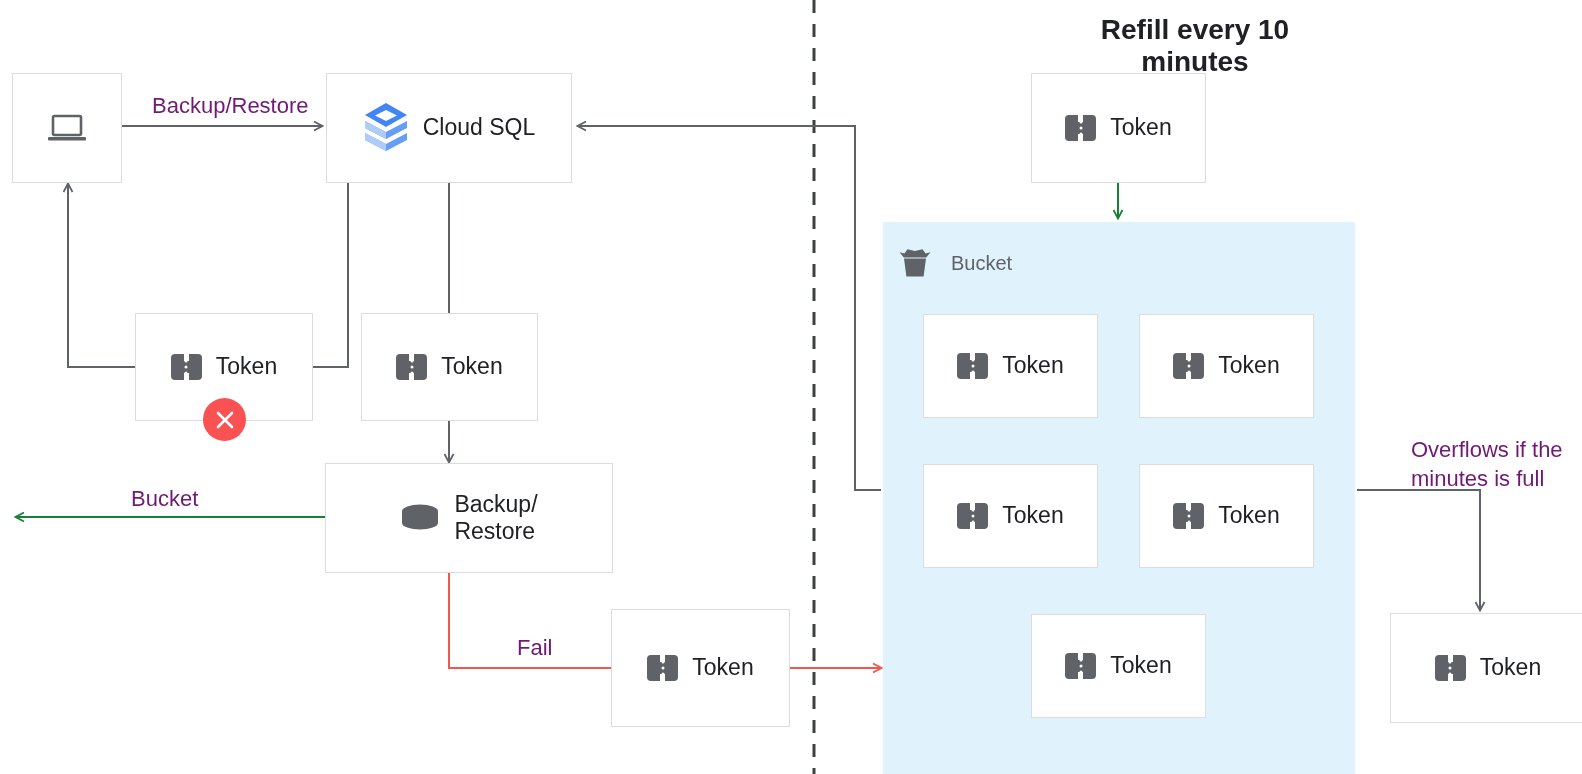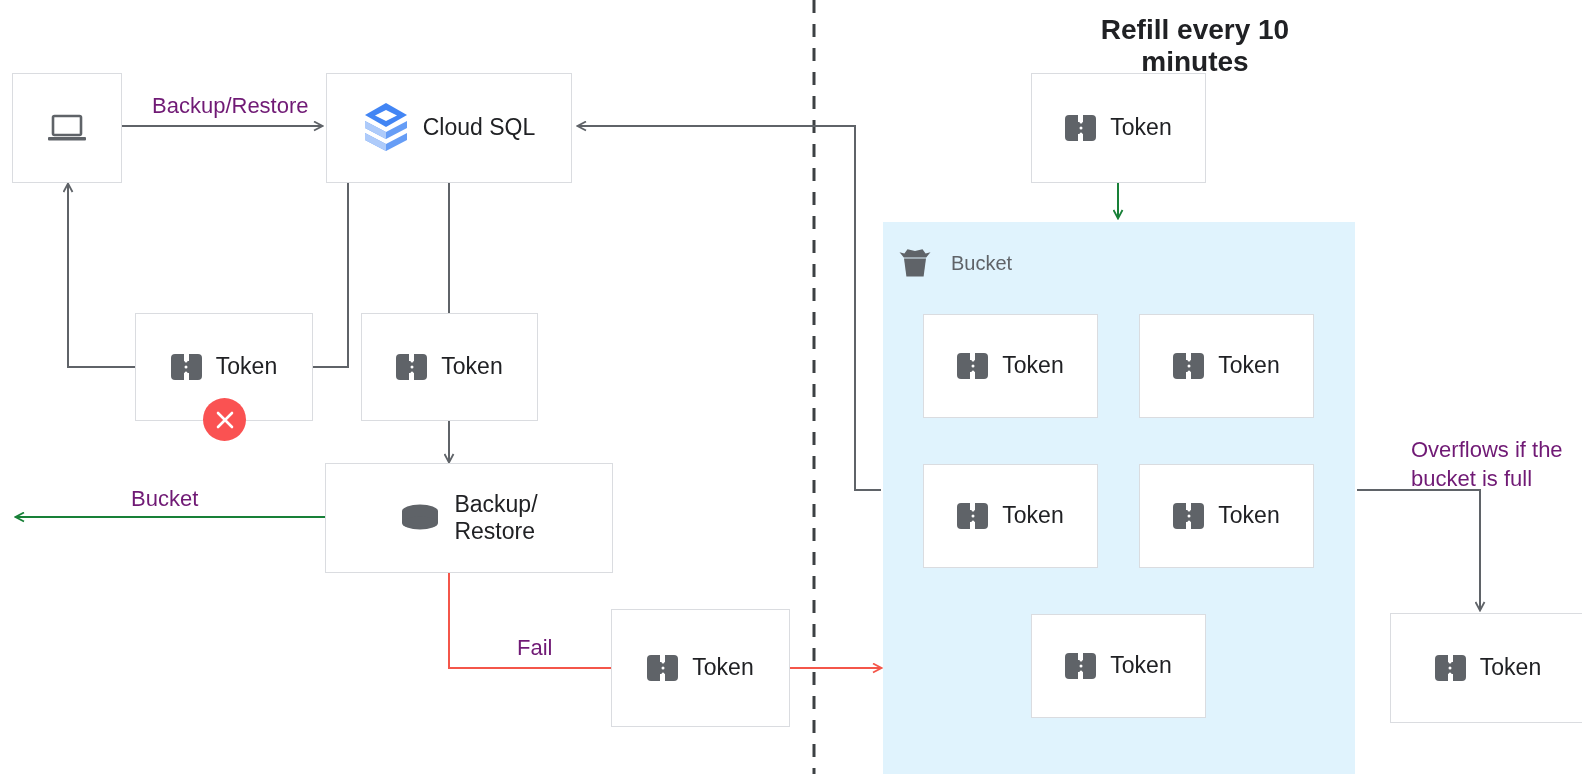--- a/index.html
+++ b/index.html
@@ -387,15 +387,15 @@
     </div>
   </div>
 
   <div class="edge-label" style="left:152px; top:92px;">Backup/Restore</div>
 
   <div class="edge-label" style="left:131px; top:485px;">Bucket</div>
 
   <div class="edge-label" style="left:517px; top:634px;text-align:center;">Fail</div>
 
   <div class="edge-label" style="left:1411px; top:436px; width:160px;">Overflows if the
-bucket is full</div>
+minutes is full</div>
 
 </div>
 
 </body></html>

